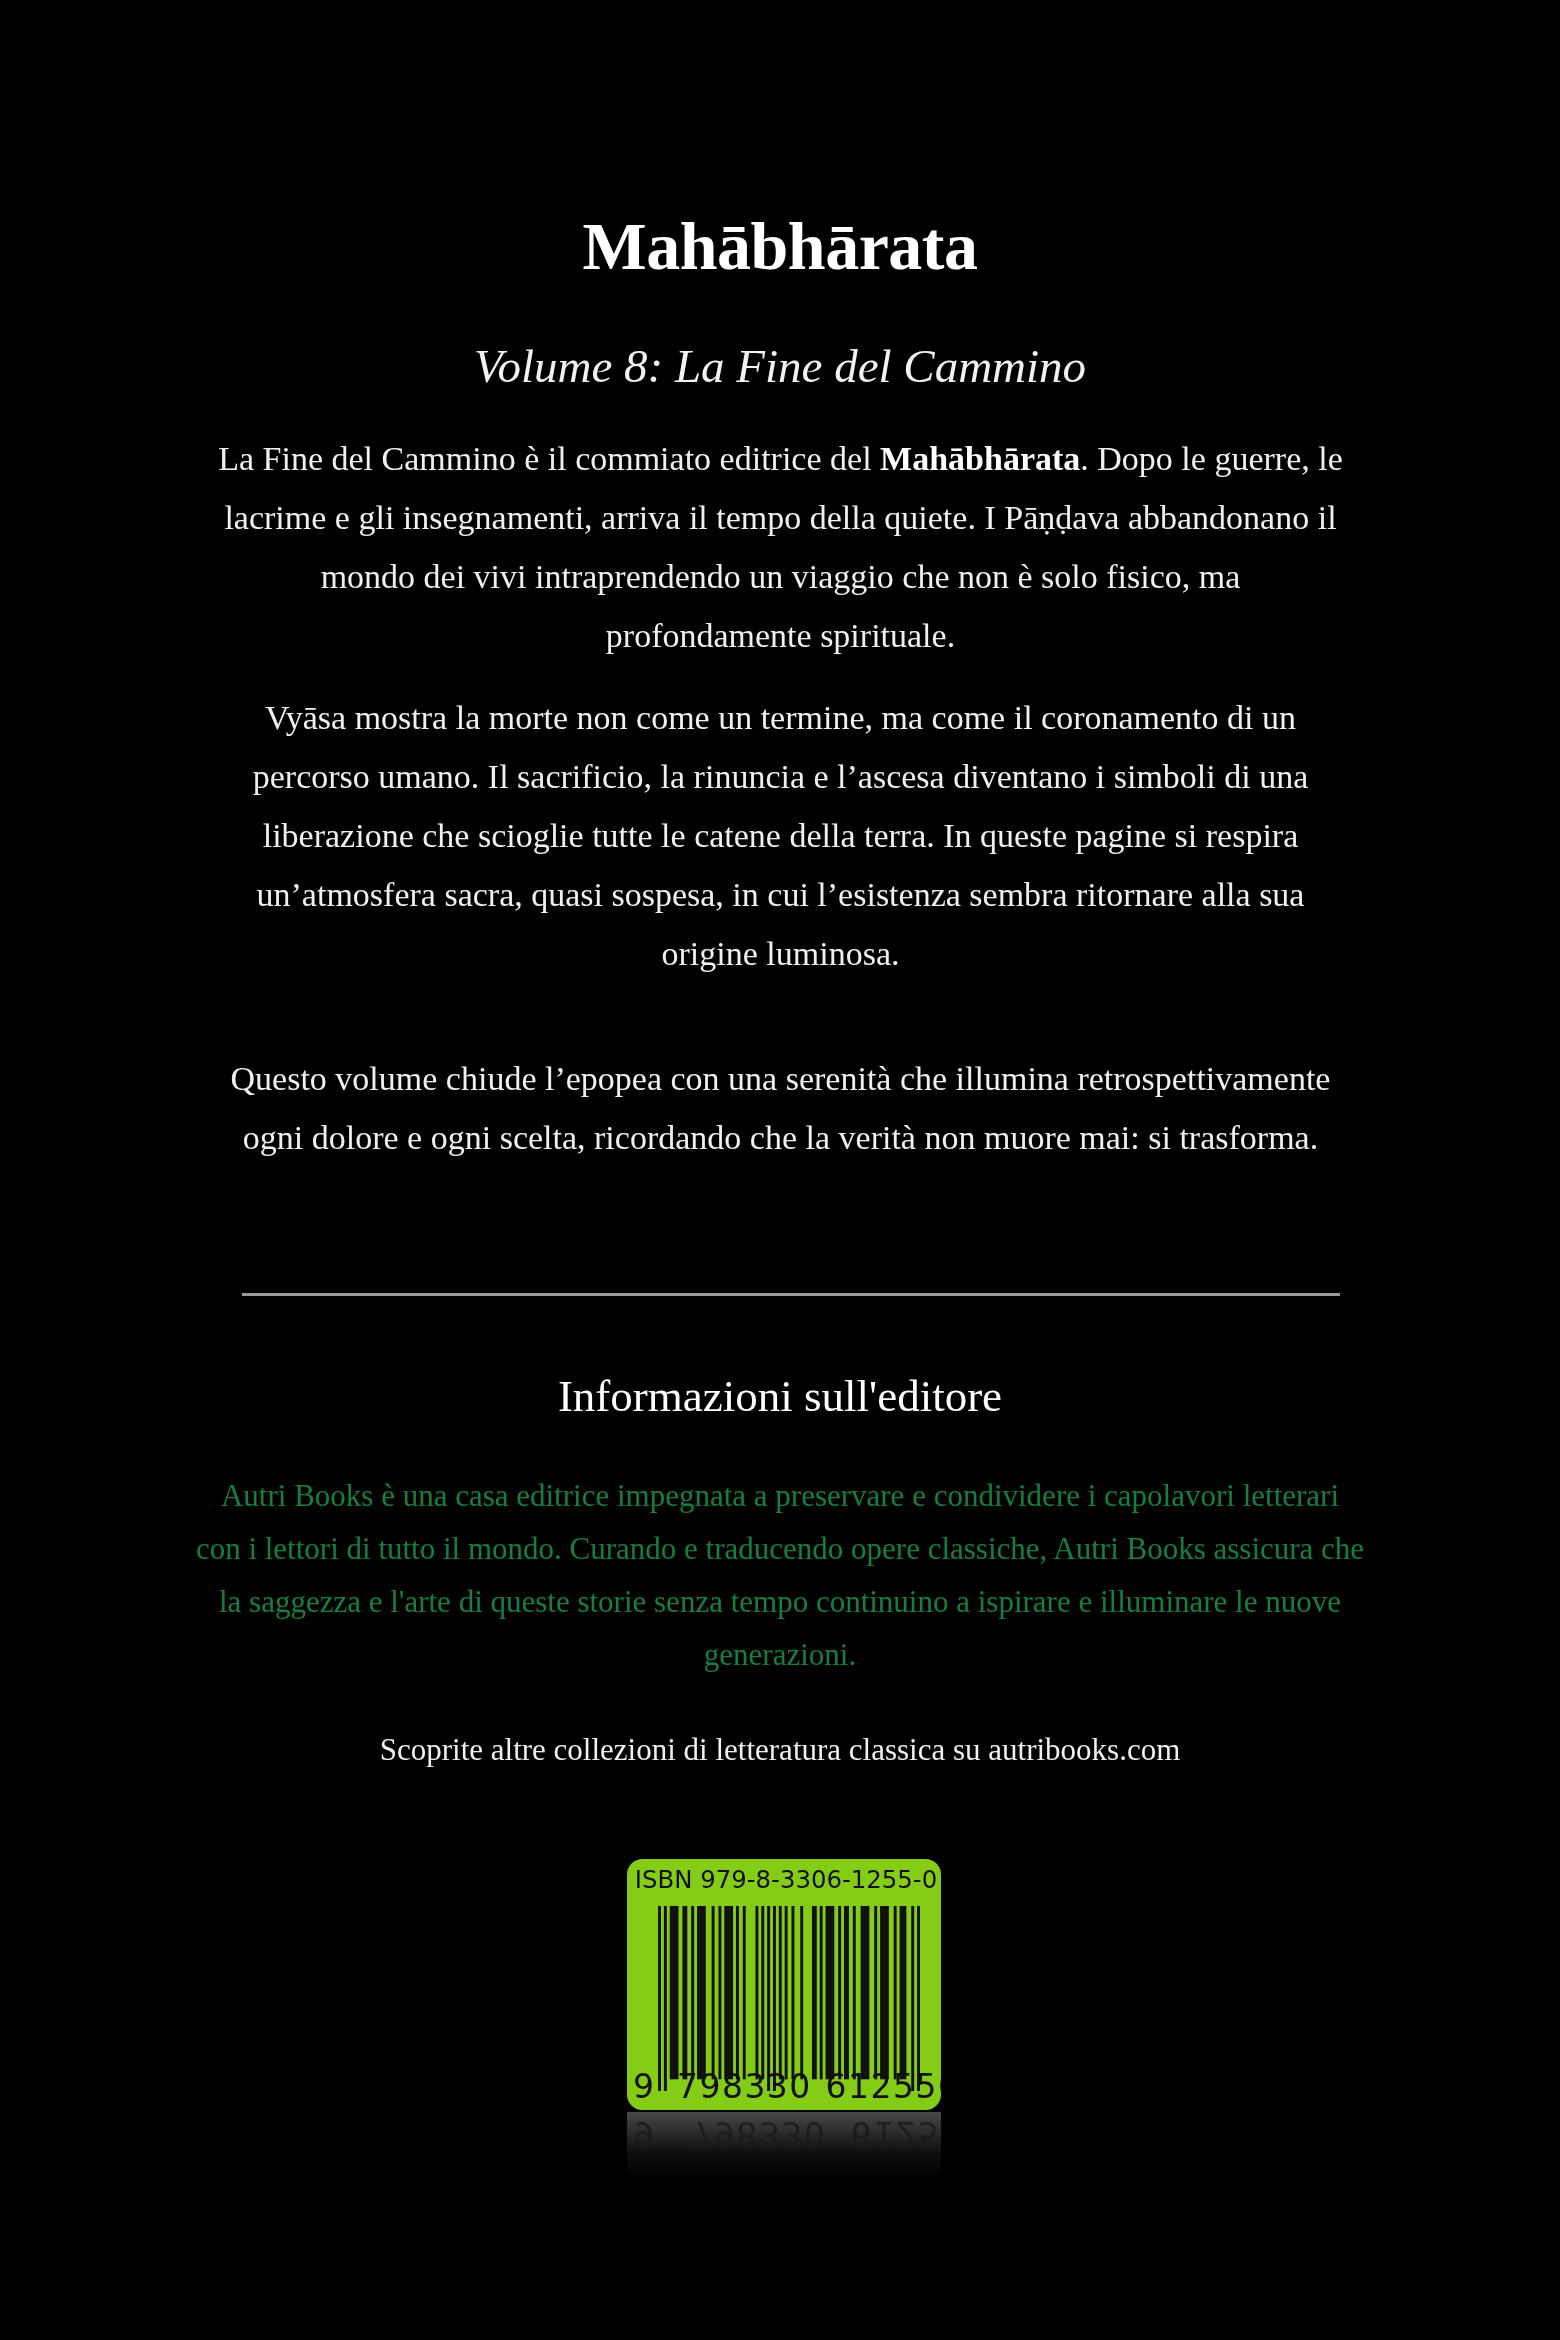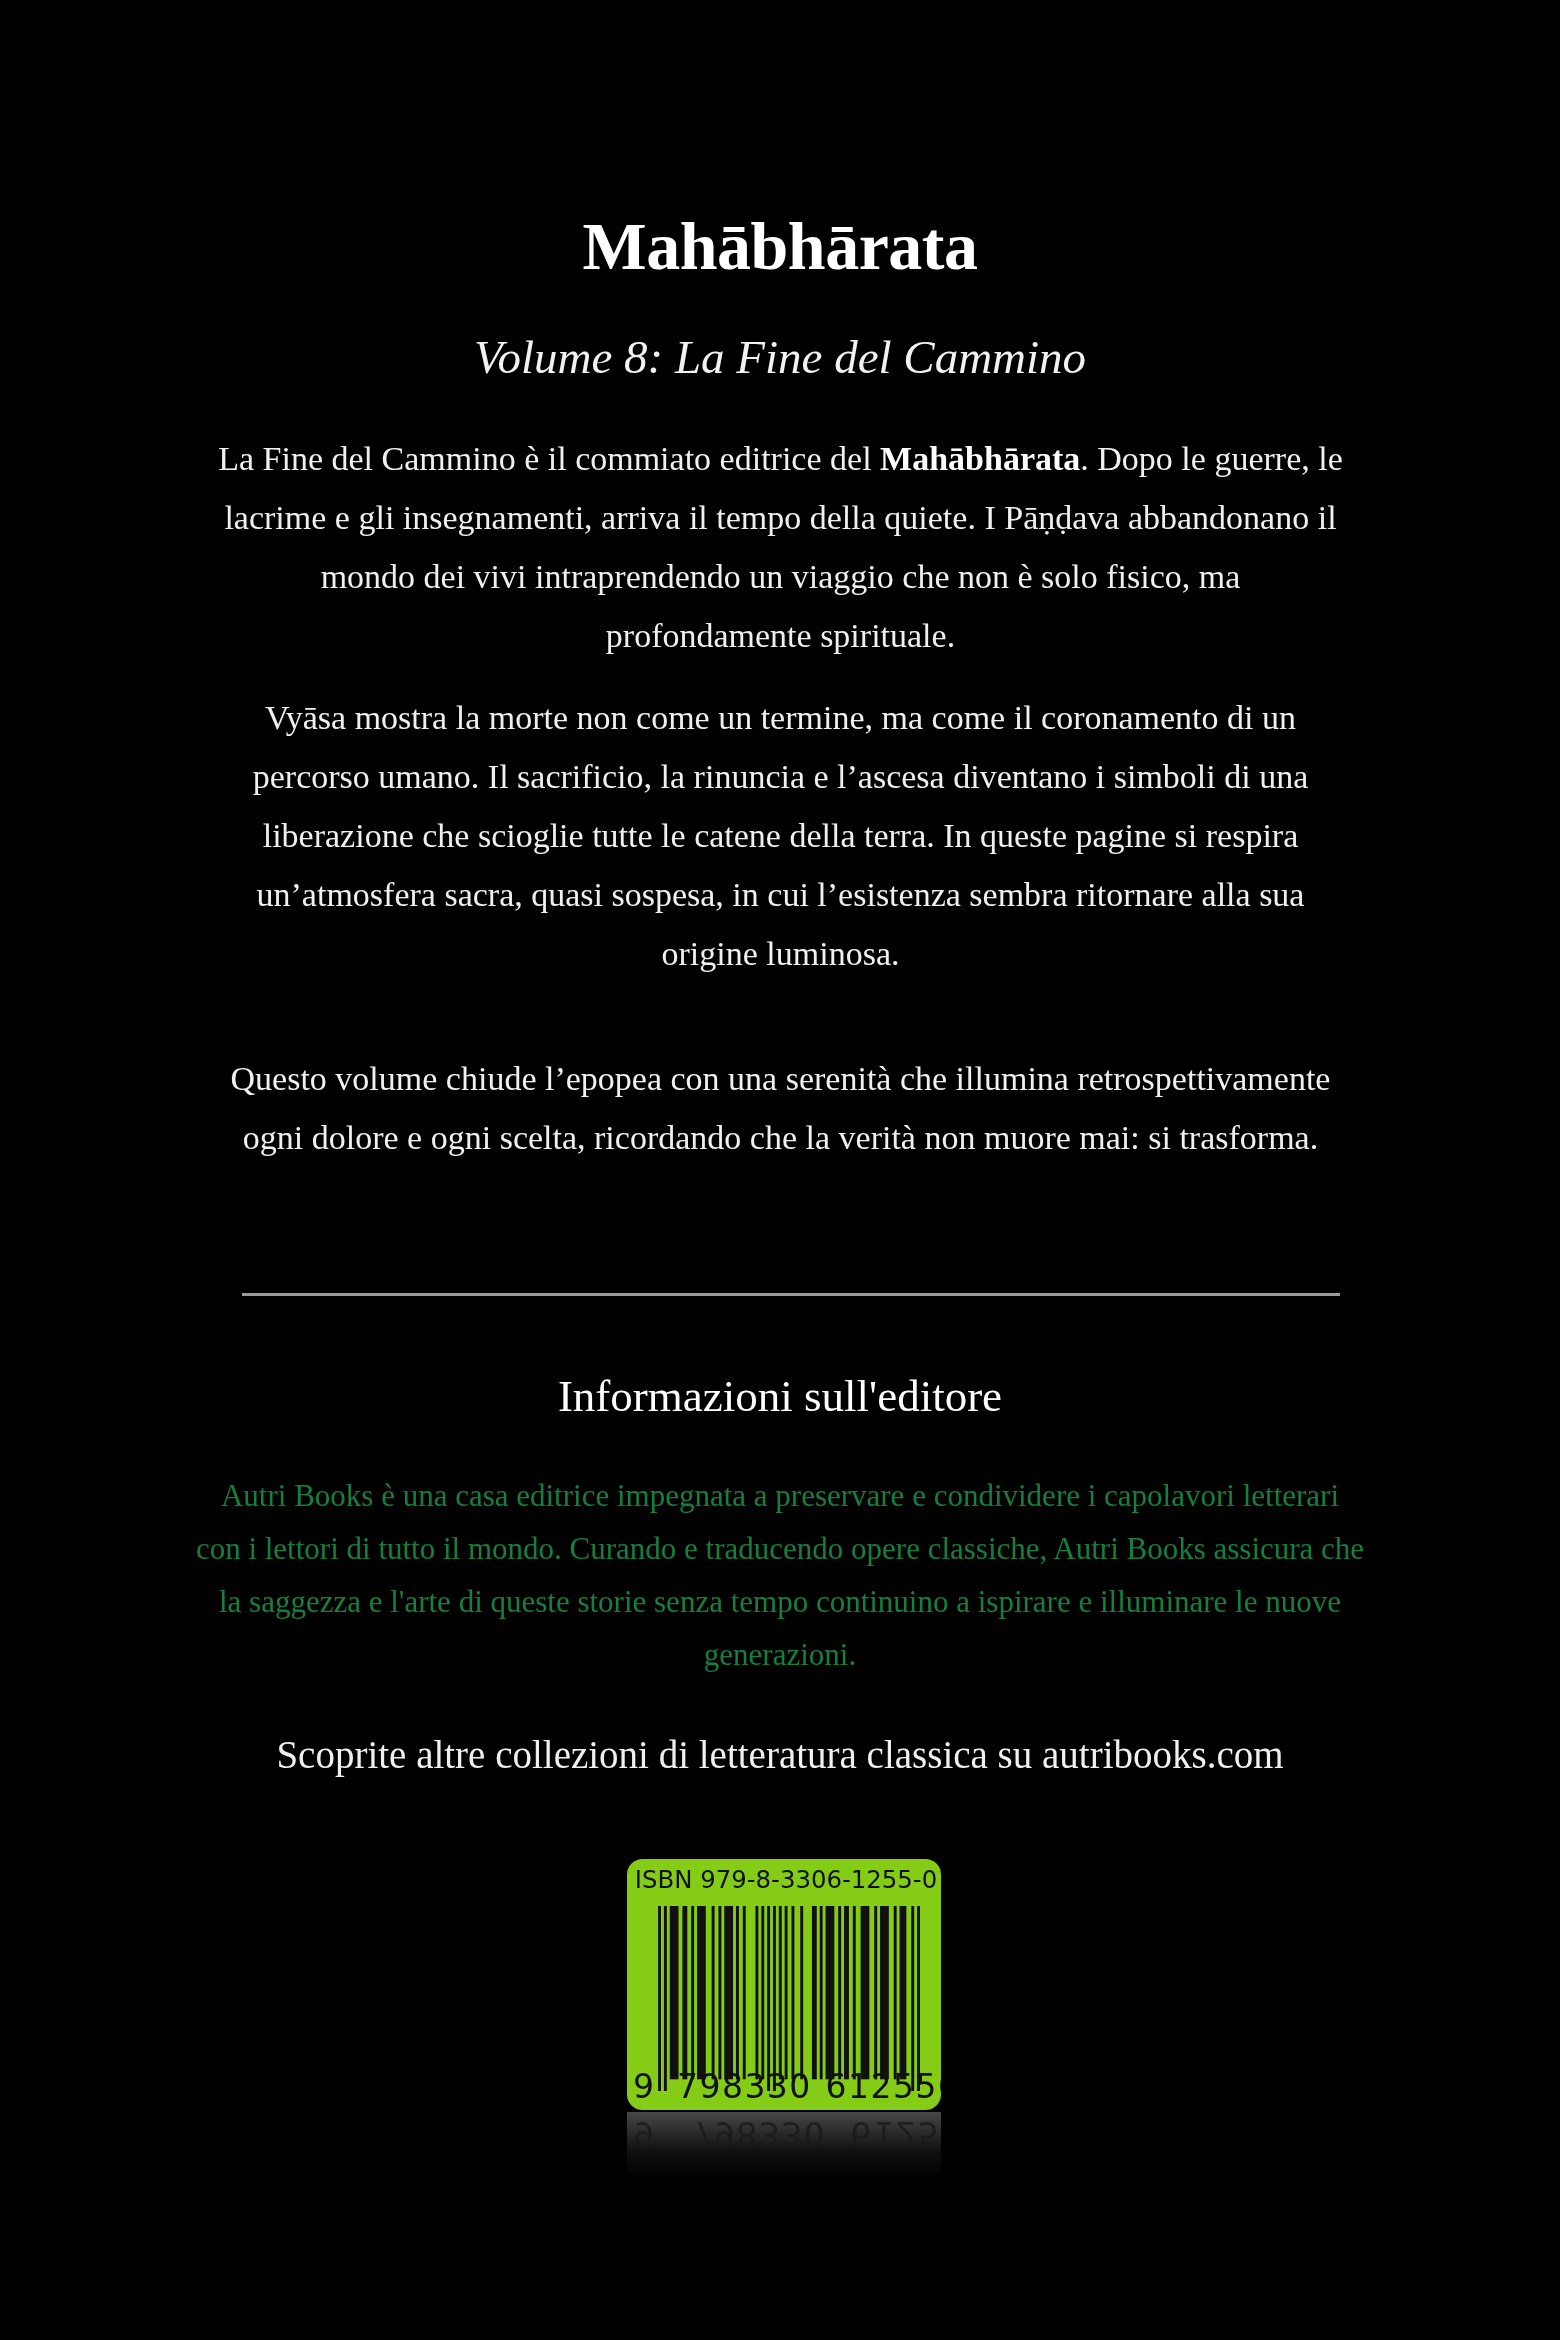--- a/index.html
+++ b/index.html
@@ -27,21 +27,21 @@
     margin: 0;
   }
   .subtitle {
     position: absolute;
     left: 0; right: 0;
     top: 322px;
     text-align: center;
     font-size: 47px;
     font-style: italic;
     color: #f2f2f2;
-    margin: 8px;
+    margin: 17px;
   }
   .para {
     position: absolute;
     left: 215px;
     width: 1131px;
     text-align: center;
     font-size: 34px;
     line-height: 59px;
     margin: 0;
     color: #f0f0f0;
@@ -77,21 +77,21 @@
     line-height: 53px;
     top: 1469px;
     margin: 0;
     color: #15803d;
   }
   .discover {
     position: absolute;
     left: 0; right: 0;
     top: 1732px;
     text-align: center;
-    font-size: 39px;
+    font-size: 31px;
     color: #f0f0f0;
     margin: 0;
   }
   .barcode-wrap {
     position: absolute;
     left: 627px;
     top: 1859px;
     width: 314px;
   }
   .barcode {

